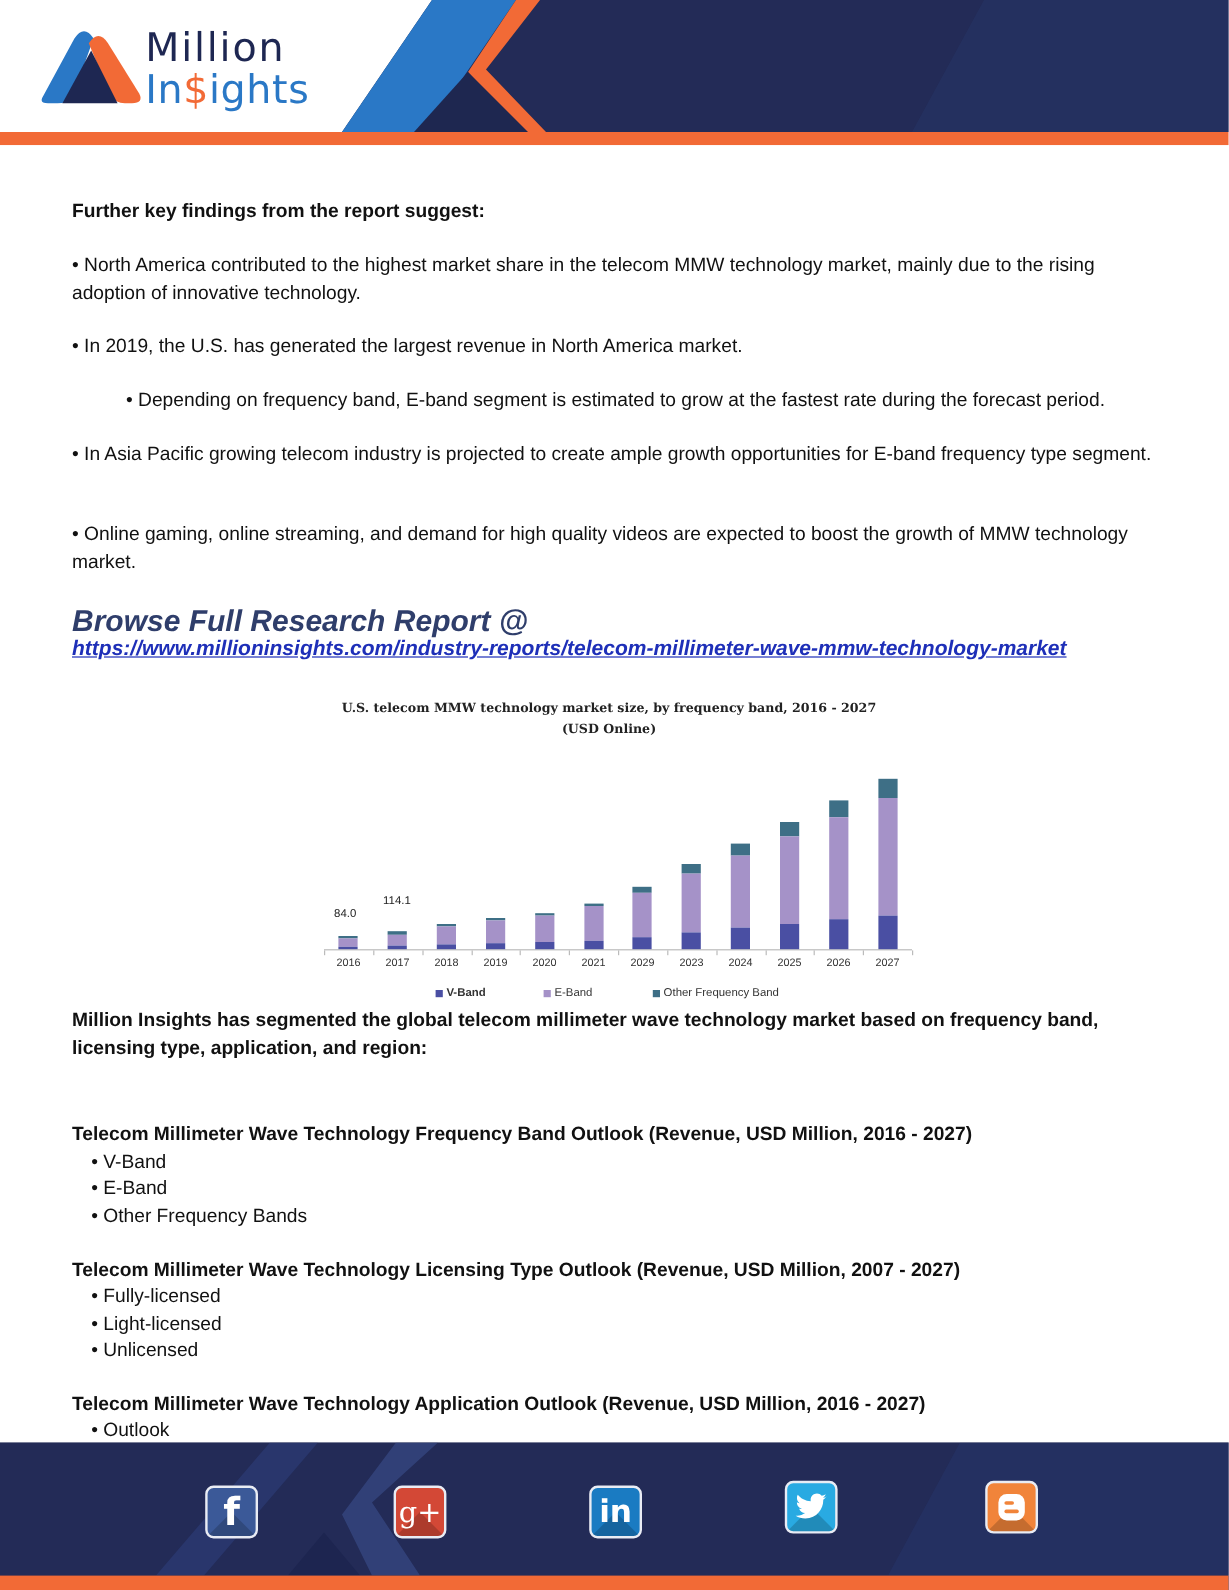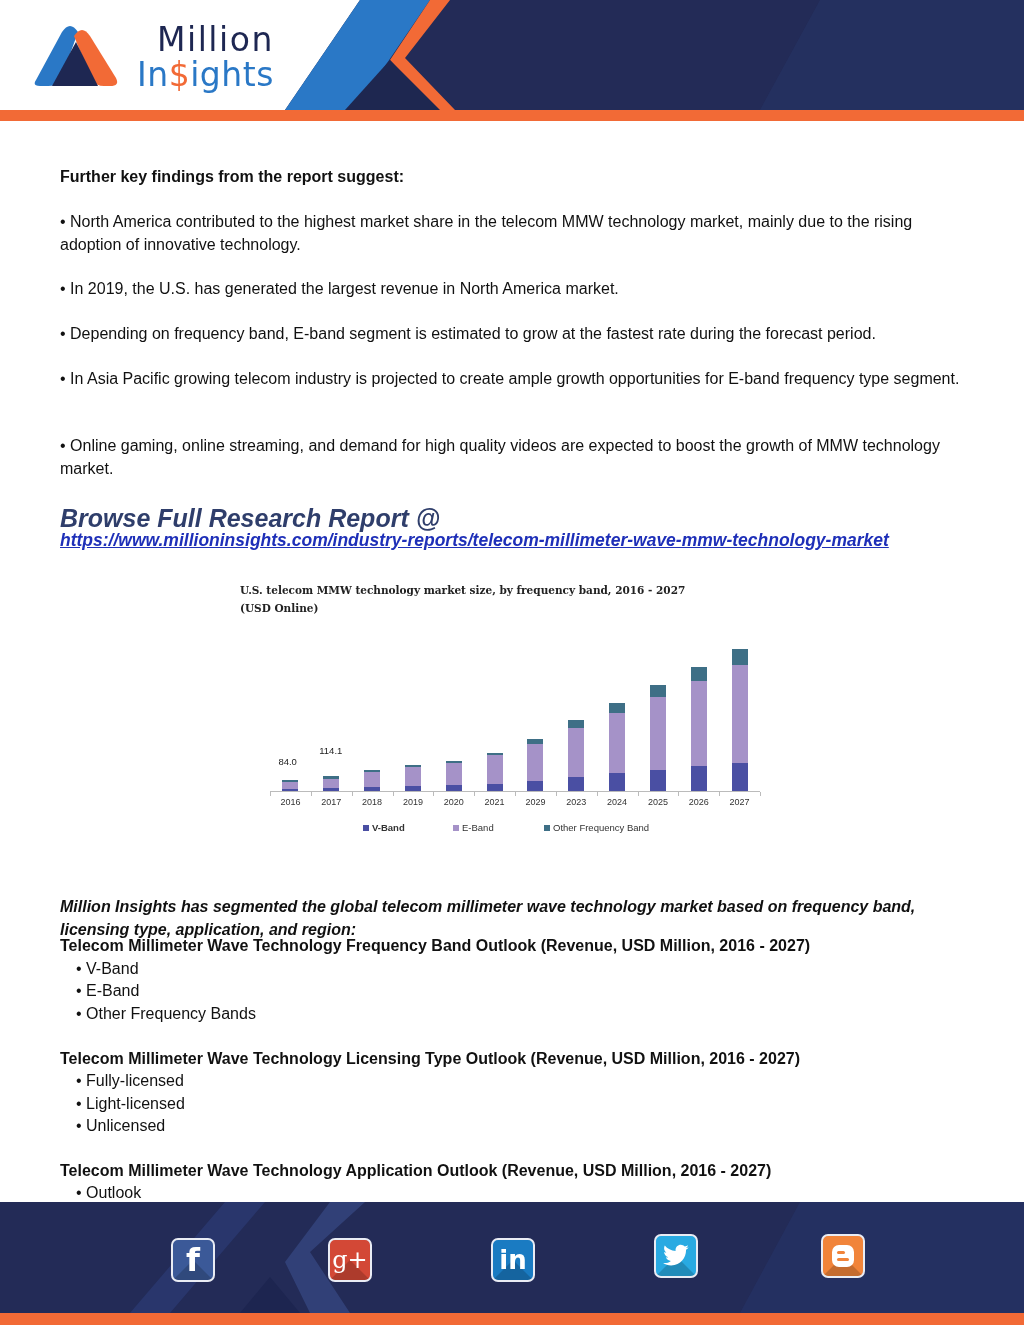--- a/index.html
+++ b/index.html
@@ -5,32 +5,32 @@
   * { box-sizing: border-box; margin: 0; padding: 0; }
   html, body { width: 1024px; height: 1325px; background: #ffffff; overflow: hidden; }
   body { position: relative; font-family: "Liberation Sans", sans-serif; color: #111; }
 
   
   .header { position: absolute; left: 0; top: 0; width: 1024px; height: 121px; background: #ffffff; overflow: hidden; }
   .header .navy { position: absolute; left: 0; top: 0; width: 1024px; height: 110px; }
   .header .orange-bar { position: absolute; left: 0; top: 110px; width: 1024px; height: 11px; background: #f26a36; }
   .logo { position: absolute; left: 30px; top: 22px; width: 250px; height: 72px; }
   .logo-mark { position: absolute; left: 0; top: 0; width: 92px; height: 66px; }
-  .logo-text { position: absolute; left: 107px; top: 0; text-align: right; }
+  .logo-text { position: absolute; left: 91px; top: 0; }
   .logo-line1 { font-family: "DejaVu Sans", sans-serif; font-size: 33px; letter-spacing: 1.5px; color: #1e2752; line-height: 36px; }
   .logo-line2 { font-family: "DejaVu Sans", sans-serif; font-size: 33px; color: #2a78c6; line-height: 34px; letter-spacing: 0.5px; }
   .logo-line2 .dollar { color: #f26a36; }
   .p { position: absolute; left: 60px; width: 900px; font-size: 16px; line-height: 22.5px; color: #111; }
   .bold { font-weight: bold; }
   .browse-title { position: absolute; left: 60px; top: 504px; font-size: 25px; font-style: italic; font-weight: bold; color: #2f3e6b; }
   .browse-link { position: absolute; left: 60px; top: 530px; font-size: 17.5px; font-style: italic; font-weight: bold; color: #1e2fb8; text-decoration: underline; }
 
   
   .chart { position: absolute; left: 240px; top: 575px; width: 540px; height: 270px; }
-  .chart-title { position: absolute; left: 0; top: 6px; width: 535px; font-family: "DejaVu Serif", serif; font-weight: bold; font-size: 10.5px; line-height: 18px; color: #222; }
+  .chart-title { position: absolute; left: 0; top: 6px; width: 535px; text-align: center; font-family: "DejaVu Serif", serif; font-weight: bold; font-size: 10.5px; line-height: 18px; color: #222; }
   .plot { position: absolute; left: 30px; top: 60px; width: 490px; height: 157px; }
   .axis { position: absolute; left: 0; bottom: 0; width: 490px; height: 1px; background: #bbb; }
   .tick { position: absolute; bottom: -4px; width: 1px; height: 4px; background: #bbb; }
   .bar { position: absolute; bottom: 1px; width: 16px; display: flex; flex-direction: column-reverse; }
   .seg-v { background: #4a4fa3; }
   .seg-e { background: #a592c8; }
   .seg-o { background: #3e6f86; }
   .data-label { position: absolute; font-size: 9.5px; color: #222; font-family: "Liberation Sans", sans-serif; }
   .xlabel { position: absolute; top: 222px; width: 40px; text-align: center; font-size: 9px; color: #333; font-family: "Liberation Sans", sans-serif; }
   .legend { position: absolute; top: 247px; left: 0; width: 540px; font-size: 9.5px; color: #333; }
@@ -66,21 +66,21 @@
     <div class="logo-text">
       <div class="logo-line1">Million</div>
       <div class="logo-line2"><span>In</span><span class="dollar">$</span><span>ights</span></div>
     </div>
   </div>
 </div>
 
 <div class="p bold" style="top:166px;">Further key findings from the report suggest:</div>
 <div class="p" style="top:211px;">• North America contributed to the highest market share in the telecom MMW technology market, mainly due to the rising adoption of innovative technology.</div>
 <div class="p" style="top:278px;">• In 2019, the U.S. has generated the largest revenue in North America market.</div>
-<div class="p" style="top:323px;">• Depending on frequency band, E-band segment is estimated to grow at the fastest rate during the forecast period.</div>
+<div class="p" style="top:323px;margin-left:45px;">• Depending on frequency band, E-band segment is estimated to grow at the fastest rate during the forecast period.</div>
 <div class="p" style="top:368px;">• In Asia Pacific growing telecom industry is projected to create ample growth opportunities for E-band frequency type segment.</div>
 <div class="p" style="top:435px;">• Online gaming, online streaming, and demand for high quality videos are expected to boost the growth of MMW technology market.</div>
 
 <div class="browse-title">Browse Full Research Report @</div>
 <a class="browse-link">https://www.millioninsights.com/industry-reports/telecom-millimeter-wave-mmw-technology-market</a>
 
 <div class="chart">
   <div class="chart-title">
     <div>U.S. telecom MMW technology market size, by frequency band, 2016 - 2027</div>
     <div>(USD Online)</div>
@@ -186,28 +186,28 @@
       <span class="legend-swatch" style="background:#a592c8;"></span>
       <span>E-Band</span>
     </div>
     <div class="legend-item" style="left:304px;">
       <span class="legend-swatch" style="background:#3e6f86;"></span>
       <span>Other Frequency Band</span>
     </div>
   </div>
 </div>
 
-<div class="p bold" style="top:896px;font-style:italic;">Million Insights has segmented the global telecom millimeter wave technology market based on frequency band, licensing type, application, and region:</div>
+<div class="p bold" style="top:840px;">Million Insights has segmented the global telecom millimeter wave technology market based on frequency band, licensing type, application, and region:</div>
 
 <div class="p bold" style="top:935px;">Telecom Millimeter Wave Technology Frequency Band Outlook (Revenue, USD Million, 2016 - 2027)</div>
 <div class="p" style="top:958px; left:76px;">• V-Band</div>
 <div class="p" style="top:980px; left:76px;">• E-Band</div>
 <div class="p" style="top:1003px; left:76px;">• Other Frequency Bands</div>
 
-<div class="p bold" style="top:1048px;">Telecom Millimeter Wave Technology Licensing Type Outlook (Revenue, USD Million, 2016 - 2027)</div>
+<div class="p bold" style="top:1048px;">Telecom Millimeter Wave Technology Licensing Type Outlook (Revenue, USD Million, 2007 - 2027)</div>
 <div class="p" style="top:1070px; left:76px;">• Fully-licensed</div>
 <div class="p" style="top:1093px; left:76px;">• Light-licensed</div>
 <div class="p" style="top:1115px; left:76px;">• Unlicensed</div>
 
 <div class="p bold" style="top:1160px;">Telecom Millimeter Wave Technology Application Outlook (Revenue, USD Million, 2016 - 2027)</div>
 <div class="p" style="top:1182px; left:76px;">• Outlook</div>
 
 <div class="footer">
   <svg style="position:absolute;left:0;top:0;" width="1024" height="111">
     <polygon points="225,0 265,0 170,111 130,111" fill="#2b3a72" opacity="0.8"></polygon>

